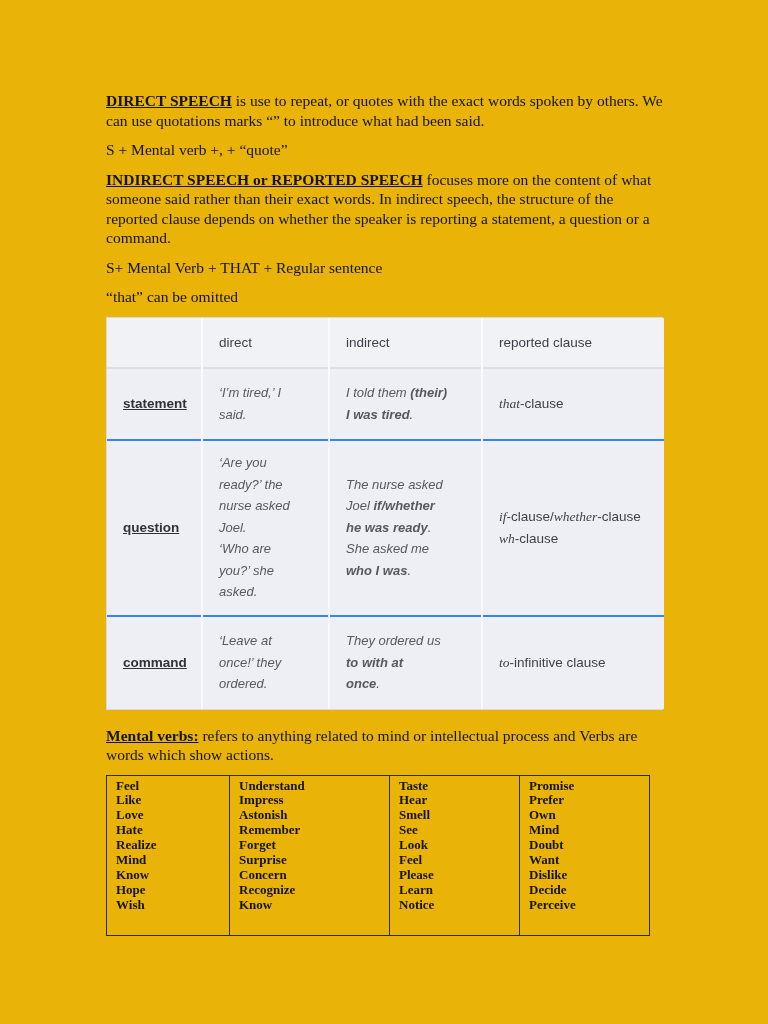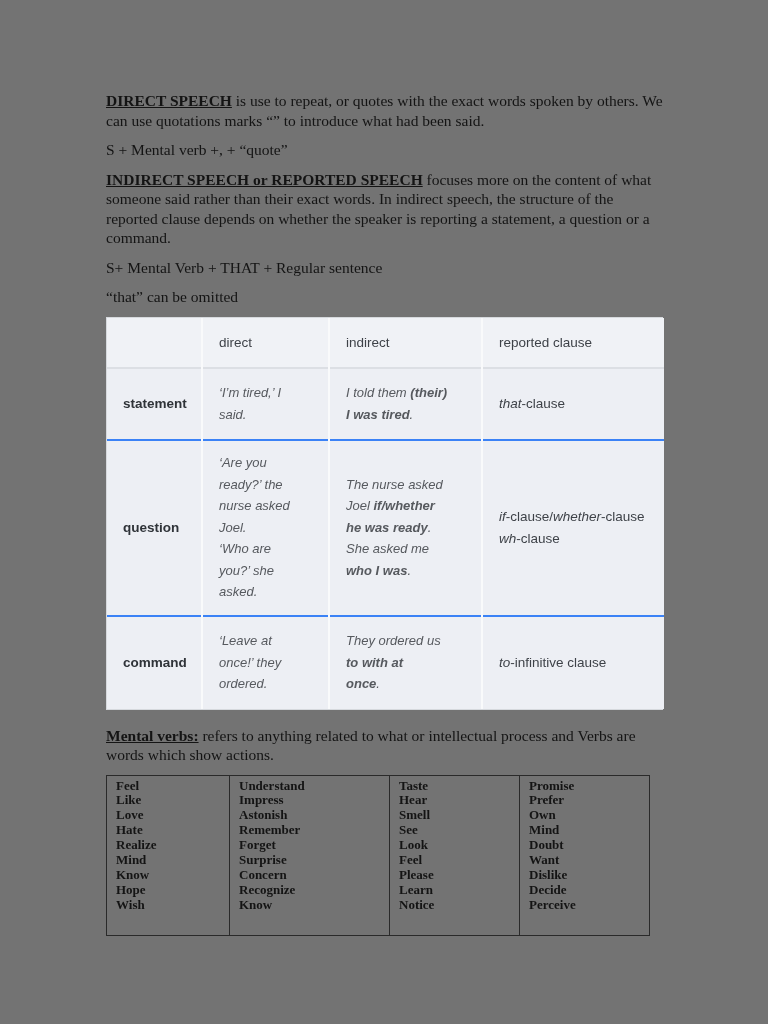--- a/index.html
+++ b/index.html
@@ -1,39 +1,39 @@
 <!DOCTYPE html>
 <html><head>
 <meta charset="utf-8">
 <style>
   html,body{margin:0;padding:0;}
   body{width:768px;height:1024px;background:#ffffff;overflow:hidden;}
-  .page{position:relative;width:768px;height:1024px;background:#737373;
+  .page{position:relative;width:768px;height:1024px;background:#eab308;
         font-family:"Liberation Serif", serif;color:#141414;}
   .content{position:absolute;left:106px;top:91px;width:557px;}
   p.body{font-size:15.5px;line-height:19.5px;margin:0 0 10px 0;}
   .lead{font-weight:bold;text-decoration:underline;}
   .formula{margin-top:0;}
 
   
   .speech-wrap{border:1px solid #d6d9dd;margin:0 0 16px 0;}
   table.speech{border-collapse:collapse;width:100%;table-layout:fixed;
                font-family:"Liberation Sans", sans-serif;}
   table.speech td, table.speech th{
       background:#edeff4;vertical-align:middle;padding:6px 16px;
       border-left:2px solid #f9fafb;border-top:2px solid #3b82f6;}
   table.speech tr td:first-child, table.speech tr th:first-child{border-left:none;}
   table.speech tr.hdr th{border-top:none;background:#f0f2f6;font-weight:normal;
       text-align:left;font-size:13.5px;color:#3e4248;}
   table.speech tr.r1 td{border-top:2px solid #dcdfe4;}
-  td.rowhead{font-weight:bold;font-size:13.5px;color:#2f3338;}
+  td.rowhead{font-weight:bold;font-size:13.5px;color:#2f3338;text-decoration:underline;}
   td.example{font-style:italic;font-size:13px;line-height:21.5px;color:#56595e;
       white-space:pre-line;}
   td.reported{font-size:13.5px;line-height:21.5px;color:#3e4248;white-space:pre-line;}
-  td.reported i{font-style:italic;}
+  td.reported i{font-style:italic;font-family:Liberation Serif, serif;}
 
   
   table.verbs{border-collapse:collapse;width:543px;margin-top:8px;
       border:1.5px solid #2a2a2a;table-layout:fixed;}
   table.verbs td{border-left:1.5px solid #2a2a2a;vertical-align:top;
       padding:3px 4px 22px 9px;font-size:13px;line-height:14.9px;
       white-space:pre-line;color:#141414;font-weight:bold;}
   table.verbs td:first-child{border-left:none;}
 </style>
 </head>
@@ -104,21 +104,21 @@
           <td class="example">They ordered us
 <b>to with at</b>
 <b>once</b>.</td>
           <td class="reported"><i>to</i>-infinitive clause</td>
         </tr>
       </tbody>
         </table>
     </div>
 
     <p class="body">
-      <span class="lead">Mental verbs:</span><span> refers to anything related to what or intellectual process and Verbs are words which show actions.</span>
+      <span class="lead">Mental verbs:</span><span> refers to anything related to mind or intellectual process and Verbs are words which show actions.</span>
     </p>
 
     <table class="verbs">
       <colgroup>
         <col style="width:123px">
           <col style="width:160px">
           <col style="width:130px">
           <col style="width:130px">
       </colgroup>
       <tbody>

